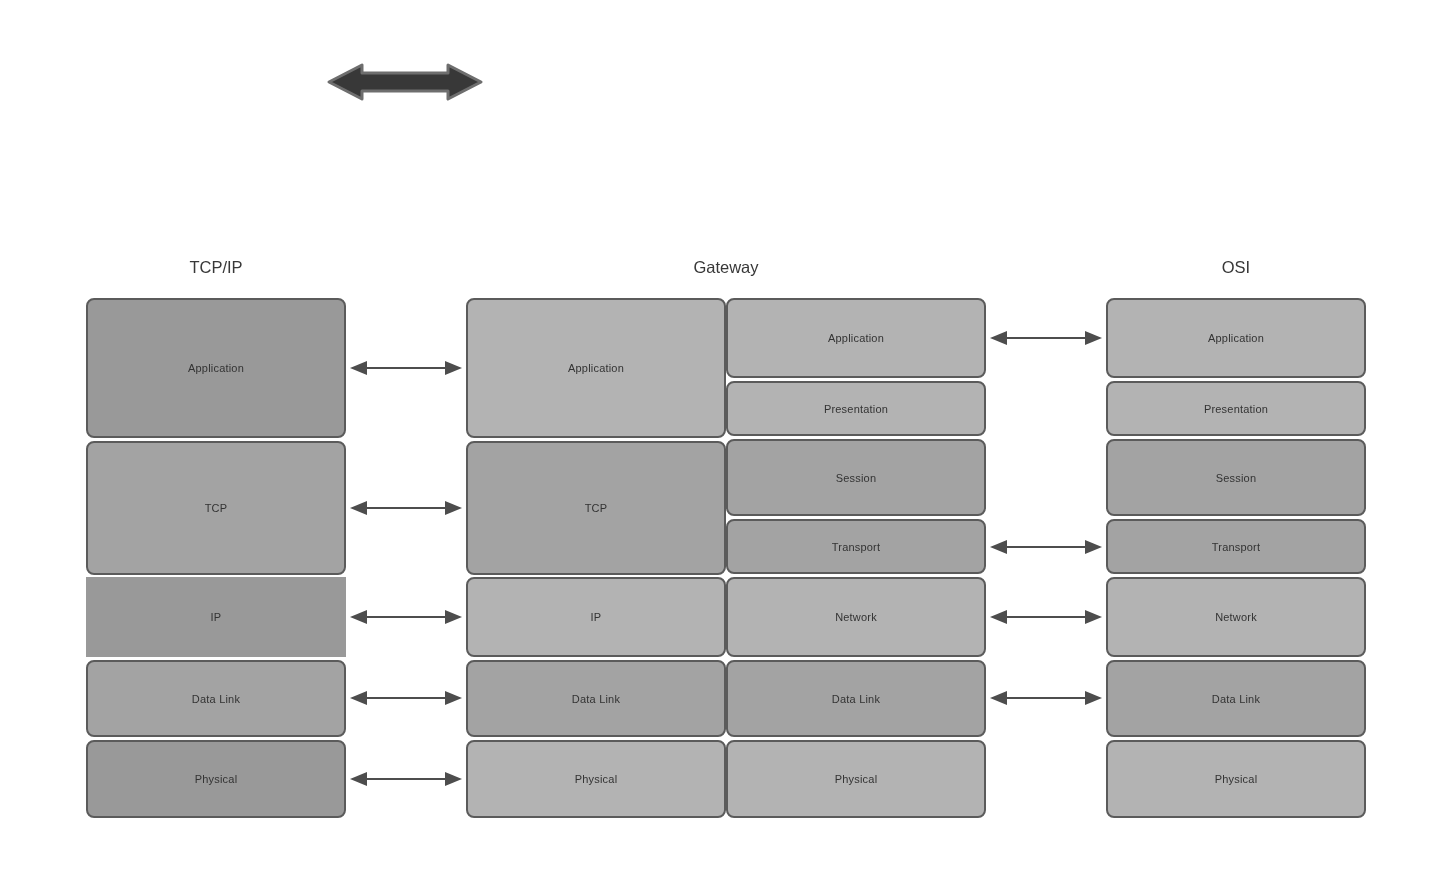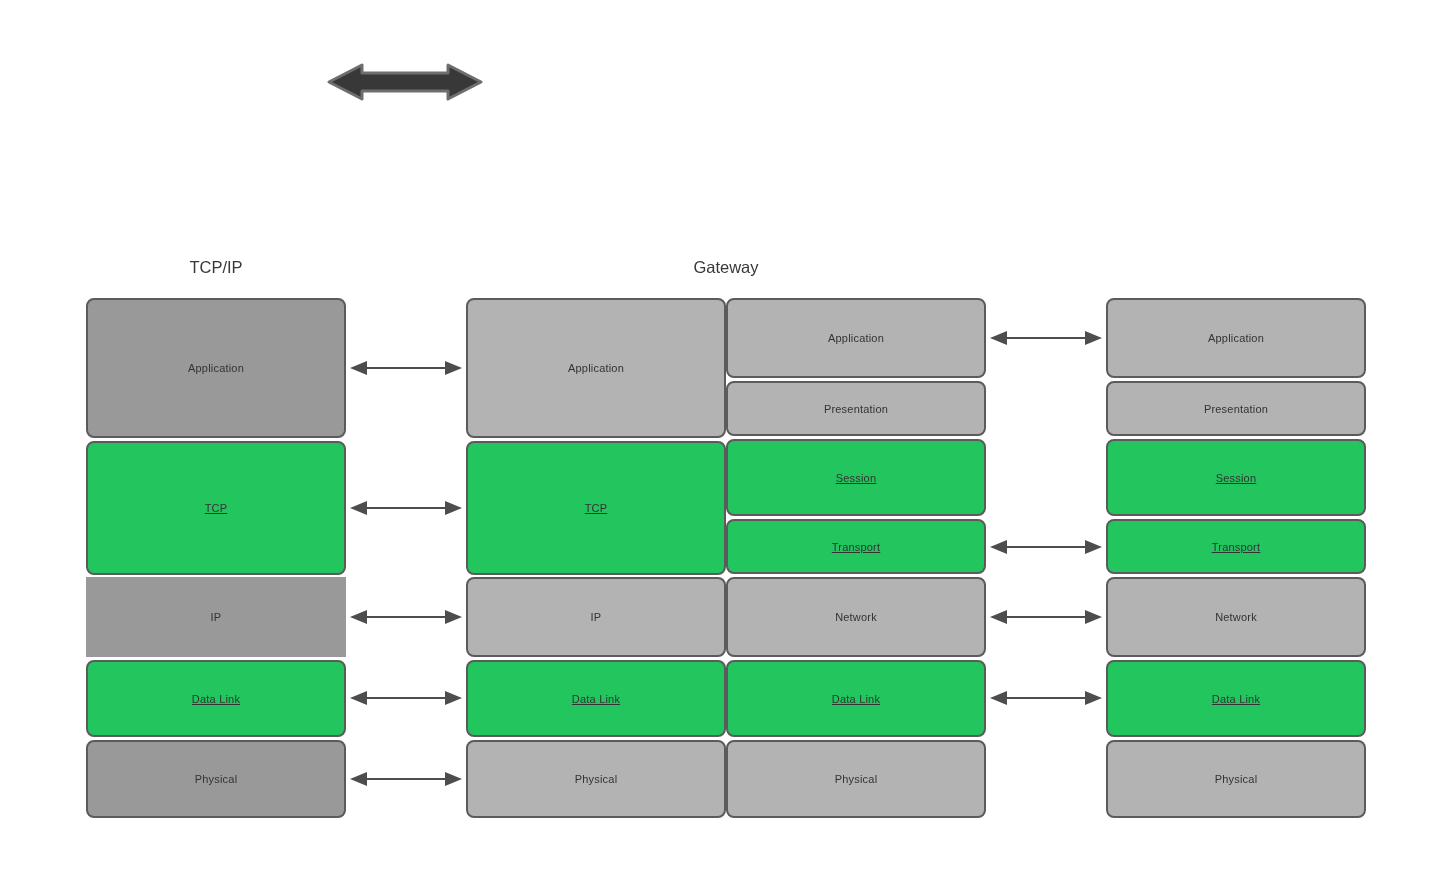--- a/index.html
+++ b/index.html
@@ -13,39 +13,40 @@
   }
   .box{
     position:absolute;box-sizing:border-box;
     border:2.5px solid #5b5b5b;border-radius:8px;
     background:#ffffff;
     display:flex;align-items:center;justify-content:center;
     font-size:11px;color:#333333;letter-spacing:.2px;
   }
   .box.dark{background:#999999;}
   .box.gray{background:#b3b3b3;}
-  .box.white{background:#22c55e;text-decoration:underline;}
+  .box.white{background:#a3a3a3;}
   .box.noborder{border:none;border-radius:0;}
   svg.conn{position:absolute;overflow:visible;}
   svg.conn line{stroke:#4d4d4d;stroke-width:2;}
   svg.conn polygon{fill:#4d4d4d;}
   svg.thick-arrow{position:absolute;}
   svg.thick-arrow polygon{fill:#383838;stroke:#6e6e6e;stroke-width:3;stroke-linejoin:round;}
 </style>
 </head>
 <body>
 
 <div class="canvas">
 
   <svg class="thick-arrow" style="left:326px;top:61px" width="158" height="42" viewBox="0 0 158 42">
     <polygon points="3,21 36,4 36,12 122,12 122,4 155,21 122,38 122,30 36,30 36,38"></polygon>
   </svg>
 
   <div class="col-header" style="left:86px;top:256px;width:260px">TCP/IP</div>
   <div class="col-header" style="left:466px;top:256px;width:520px">Gateway</div>
+  <div class="col-header" style="left:1106px;top:256px;width:260px">OSI</div>
 
   <div class="box dark" style="left:86px;top:298px;width:260px;height:140px">
       <span>Application</span>
     </div>
   <div class="box white" style="left:86px;top:441px;width:260px;height:134px">
       <span>TCP</span>
     </div>
   <div class="box dark noborder" style="left:86px;top:577px;width:260px;height:80px">
       <span>IP</span>
     </div>

